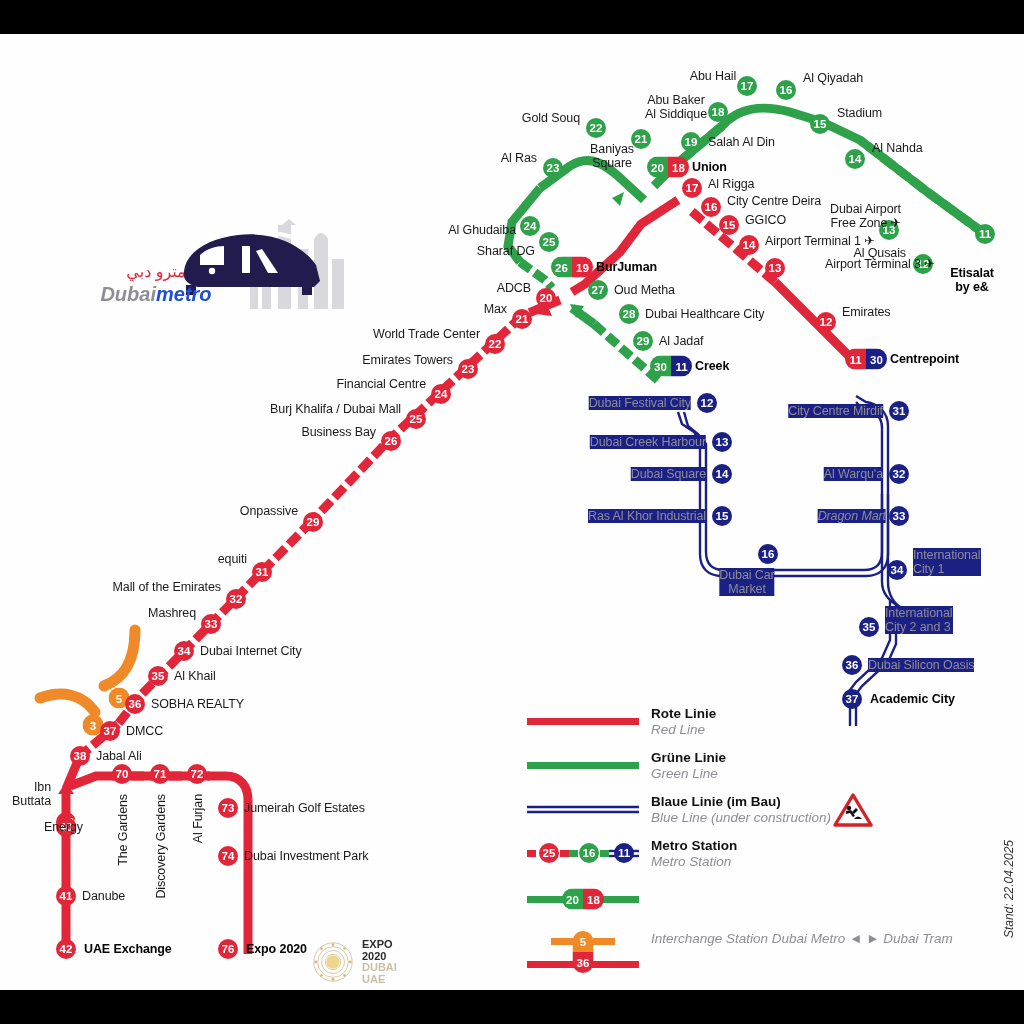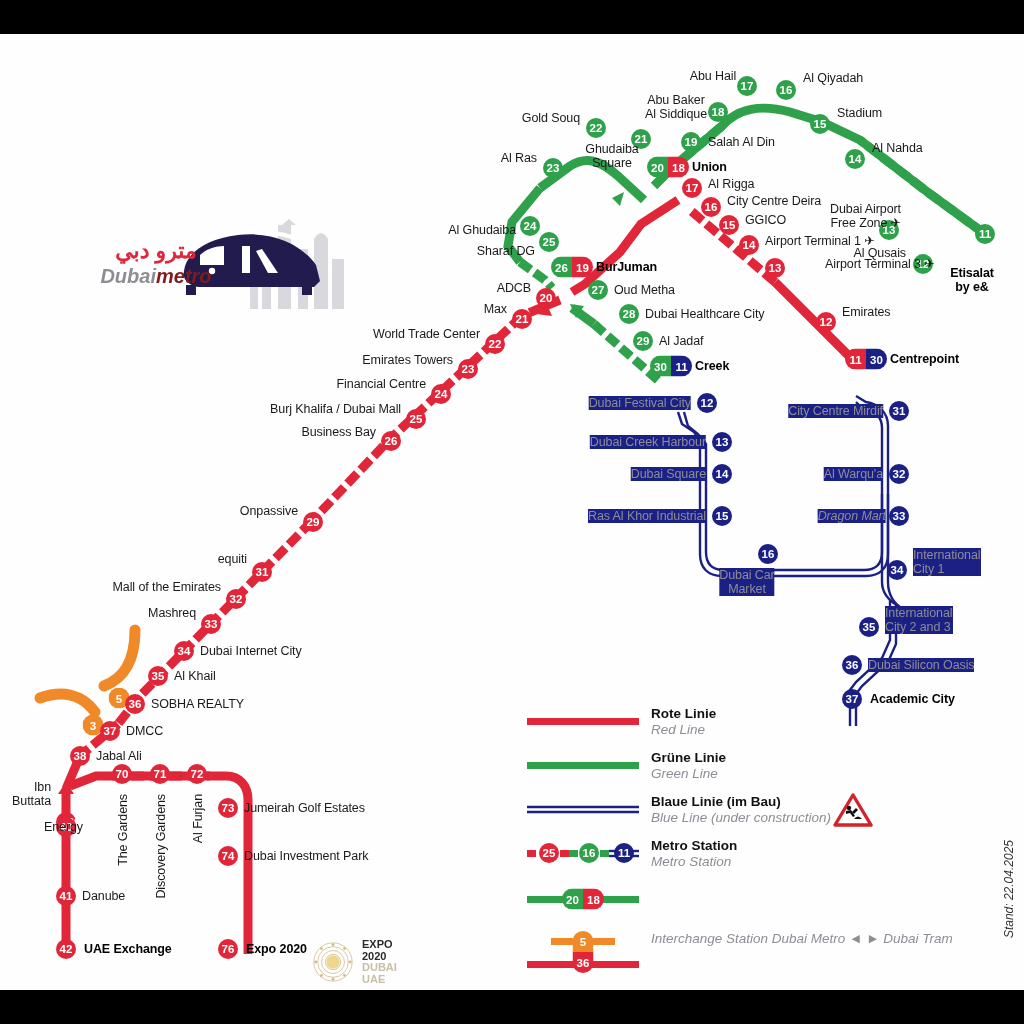--- a/index.html
+++ b/index.html
@@ -20,24 +20,24 @@
   .green{background:#2fa14b;}
   .blue{background:#1b2084;}
   .orange{background:#f08a28;}
   .sz{width:20px;height:20px;}
   .ixc{position:absolute;transform:translate(-50%,-50%);display:flex;height:21px;border-radius:11px;overflow:hidden;}
   .ixc>div{width:21px;display:flex;align-items:center;justify-content:center;color:#fff;font-weight:bold;font-size:11.5px;}
   .ixv{position:absolute;transform:translate(-50%,-50%);display:flex;flex-direction:column;width:21px;border-radius:11px;overflow:hidden;}
   .ixv>div{height:21px;display:flex;align-items:center;justify-content:center;color:#fff;font-weight:bold;font-size:11.5px;}
   #logo{position:absolute;left:66px;top:185px;width:290px;height:95px;}
   #logotxt{position:absolute;left:66px;top:206px;width:180px;text-align:center;}
-  .ar{font-size:22px;color:#e2263a;direction:rtl;font-weight:bold;line-height:1;}
+  .ar{font-size:16px;color:#e2263a;direction:rtl;font-weight:normal;line-height:1;margin-top:24px;}
   .dm{font-size:20px;font-style:italic;font-weight:bold;line-height:1.1;margin-top:3px;}
   .dm .d{color:#8d8d95;}
-  .dm .m{color:#7f1d1d;}
+  .dm .m{color:#1d4ed8;}
   #legend{position:absolute;left:527px;top:670px;width:420px;}
   .lgrow{position:relative;height:44px;}
   .lgsym{position:absolute;left:0;top:0;width:112px;height:44px;}
   .lgtxt{position:absolute;left:124px;top:2px;}
   .lgt1{font-size:13.5px;font-weight:bold;color:#111;white-space:nowrap;}
   .lgt2{font-size:13.5px;font-style:italic;color:#8d8d95;white-space:nowrap;margin-top:1px;}
   .bar{position:absolute;height:7px;}
   #stand{position:absolute;right:8px;bottom:52px;font-size:12px;color:#333;
           writing-mode:vertical-rl;transform:rotate(180deg);font-style:italic;}
   #expo{position:absolute;left:310px;top:905px;display:flex;align-items:center;gap:6px;}
@@ -163,21 +163,21 @@
   <div class="lbl l" style="left:708px;top:108px;">Salah Al Din</div>
 
   <div class="ixc" style="left:668px;top:133px;">
     <div class="green">20</div>
     <div class="red">18</div>
   </div>
   <div class="lbl bold l" style="left:692px;top:133px;">Union</div>
 
   <div class="stn green sz" style="left:641px;top:105px;">21</div>
   <div class="lbl c" style="left:612px;top:122px;text-align:center;">
-    <span>Ghudaiba</span><br><span>Square</span>
+    <span>Baniyas</span><br><span>Square</span>
   </div>
 
   <div class="stn green sz" style="left:596px;top:94px;">22</div>
   <div class="lbl r" style="left:580px;top:84px;">Gold Souq</div>
 
   <div class="stn green sz" style="left:553px;top:134px;">23</div>
   <div class="lbl r" style="left:537px;top:124px;">Al Ras</div>
 
   <div class="stn green sz" style="left:530px;top:192px;">24</div>
   <div class="lbl r" style="left:516px;top:196px;">Al Ghudaiba</div>

